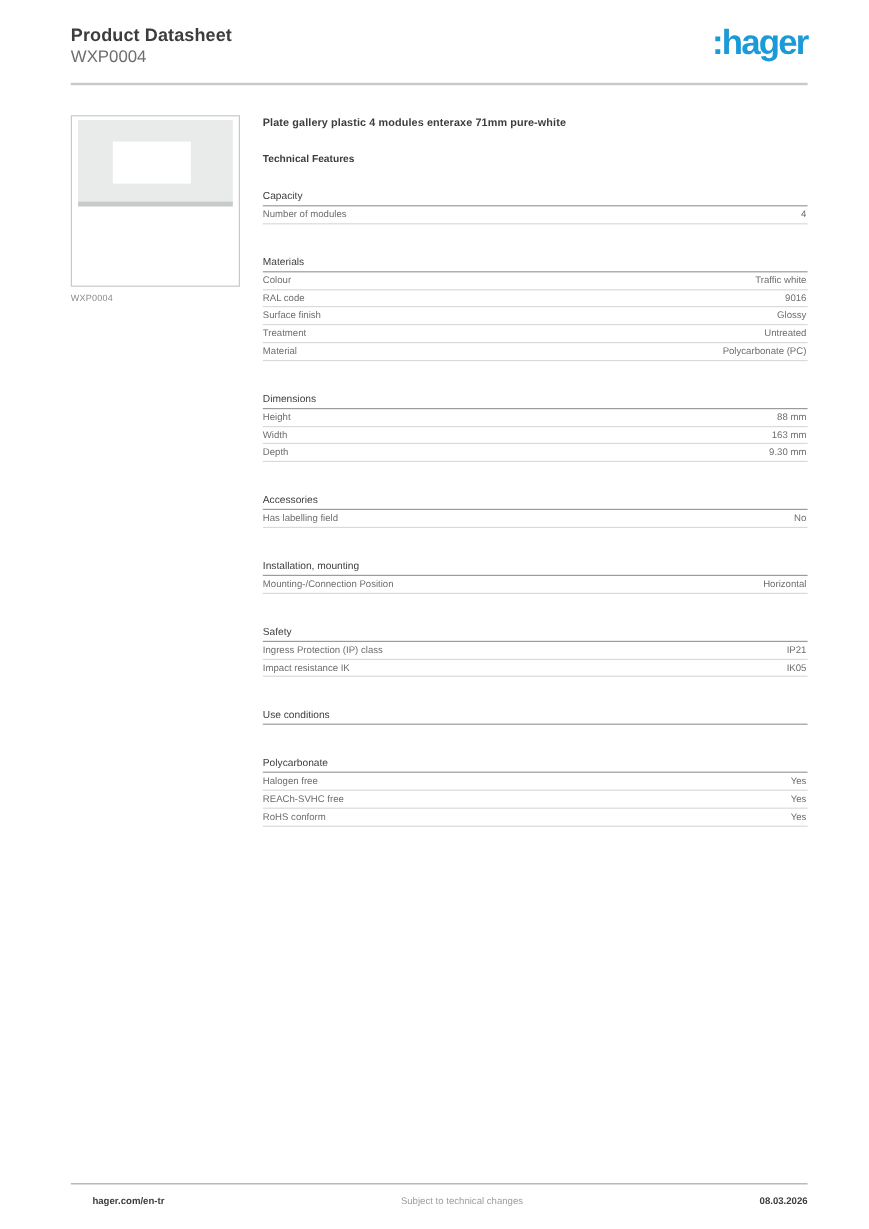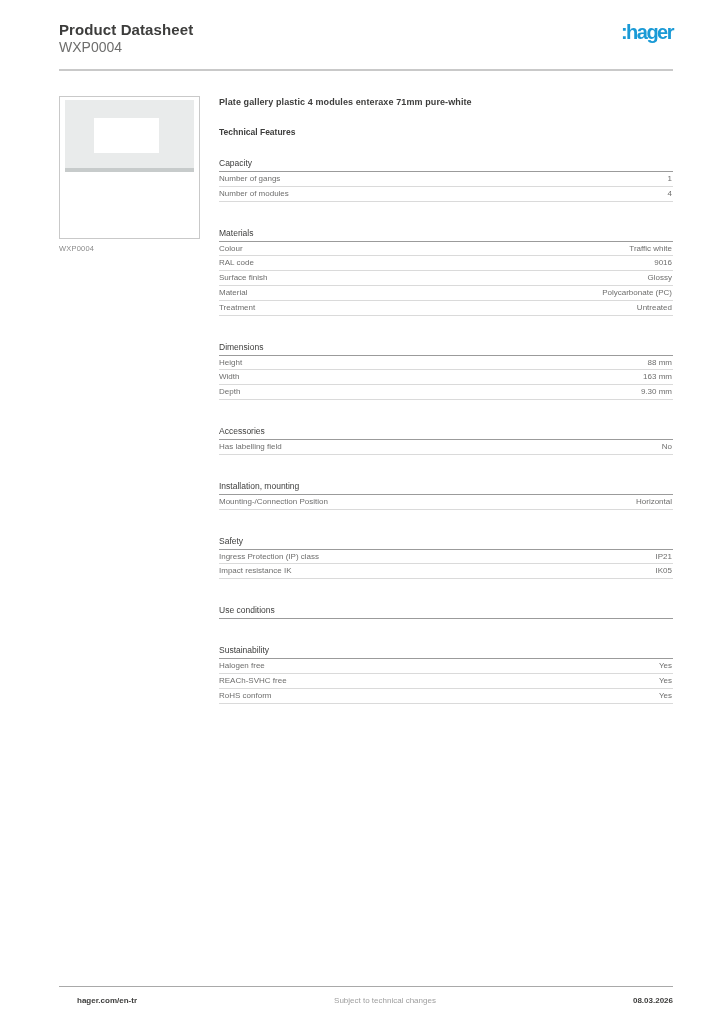--- a/index.html
+++ b/index.html
@@ -33,21 +33,21 @@
   }
   .product-code-subtitle {
     font-size: 14px;
     color: #6e6e6d;
     line-height: 1.15;
     margin-top: 1px;
   }
   .hager-logo {
     position: absolute;
     top: 22px; right: 0;
-    font-size: 20px;
+    font-size: 29px;
     font-weight: bold;
     letter-spacing: -1.5px;
     line-height: 1;
     color: #1a9ad6;
   }
 
   
   .main {
     position: absolute;
     top: 96px; left: 59px;
@@ -161,50 +161,46 @@
       <div class="product-image-caption">WXP0004</div>
     </div>
 
     <div class="specs-col">
       <div class="product-name">Plate gallery plastic 4 modules enteraxe 71mm pure-white</div>
       <div class="tech-heading">Technical Features</div>
       <div class="spec-sections">
           <section class="spec-section">
             <div class="section-title">Capacity</div>
             <div class="spec-row">
-              <span class="row-label">Number of gangs</span>
-              <span class="row-value">1</span>
-            </div>
-            <div class="spec-row">
               <span class="row-label">Number of modules</span>
               <span class="row-value">4</span>
             </div>
           </section>
           <section class="spec-section">
             <div class="section-title">Materials</div>
             <div class="spec-row">
               <span class="row-label">Colour</span>
               <span class="row-value">Traffic white</span>
             </div>
             <div class="spec-row">
               <span class="row-label">RAL code</span>
               <span class="row-value">9016</span>
             </div>
             <div class="spec-row">
               <span class="row-label">Surface finish</span>
               <span class="row-value">Glossy</span>
             </div>
             <div class="spec-row">
+              <span class="row-label">Treatment</span>
+              <span class="row-value">Untreated</span>
+            </div>
+            <div class="spec-row">
               <span class="row-label">Material</span>
               <span class="row-value">Polycarbonate (PC)</span>
             </div>
-            <div class="spec-row">
-              <span class="row-label">Treatment</span>
-              <span class="row-value">Untreated</span>
-            </div>
           </section>
           <section class="spec-section">
             <div class="section-title">Dimensions</div>
             <div class="spec-row">
               <span class="row-label">Height</span>
               <span class="row-value">88 mm</span>
             </div>
             <div class="spec-row">
               <span class="row-label">Width</span>
               <span class="row-value">163 mm</span>
@@ -236,21 +232,21 @@
             </div>
             <div class="spec-row">
               <span class="row-label">Impact resistance IK</span>
               <span class="row-value">IK05</span>
             </div>
           </section>
           <section class="spec-section">
             <div class="section-title">Use conditions</div>
           </section>
           <section class="spec-section">
-            <div class="section-title">Sustainability</div>
+            <div class="section-title">Polycarbonate</div>
             <div class="spec-row">
               <span class="row-label">Halogen free</span>
               <span class="row-value">Yes</span>
             </div>
             <div class="spec-row">
               <span class="row-label">REACh-SVHC free</span>
               <span class="row-value">Yes</span>
             </div>
             <div class="spec-row">
               <span class="row-label">RoHS conform</span>

